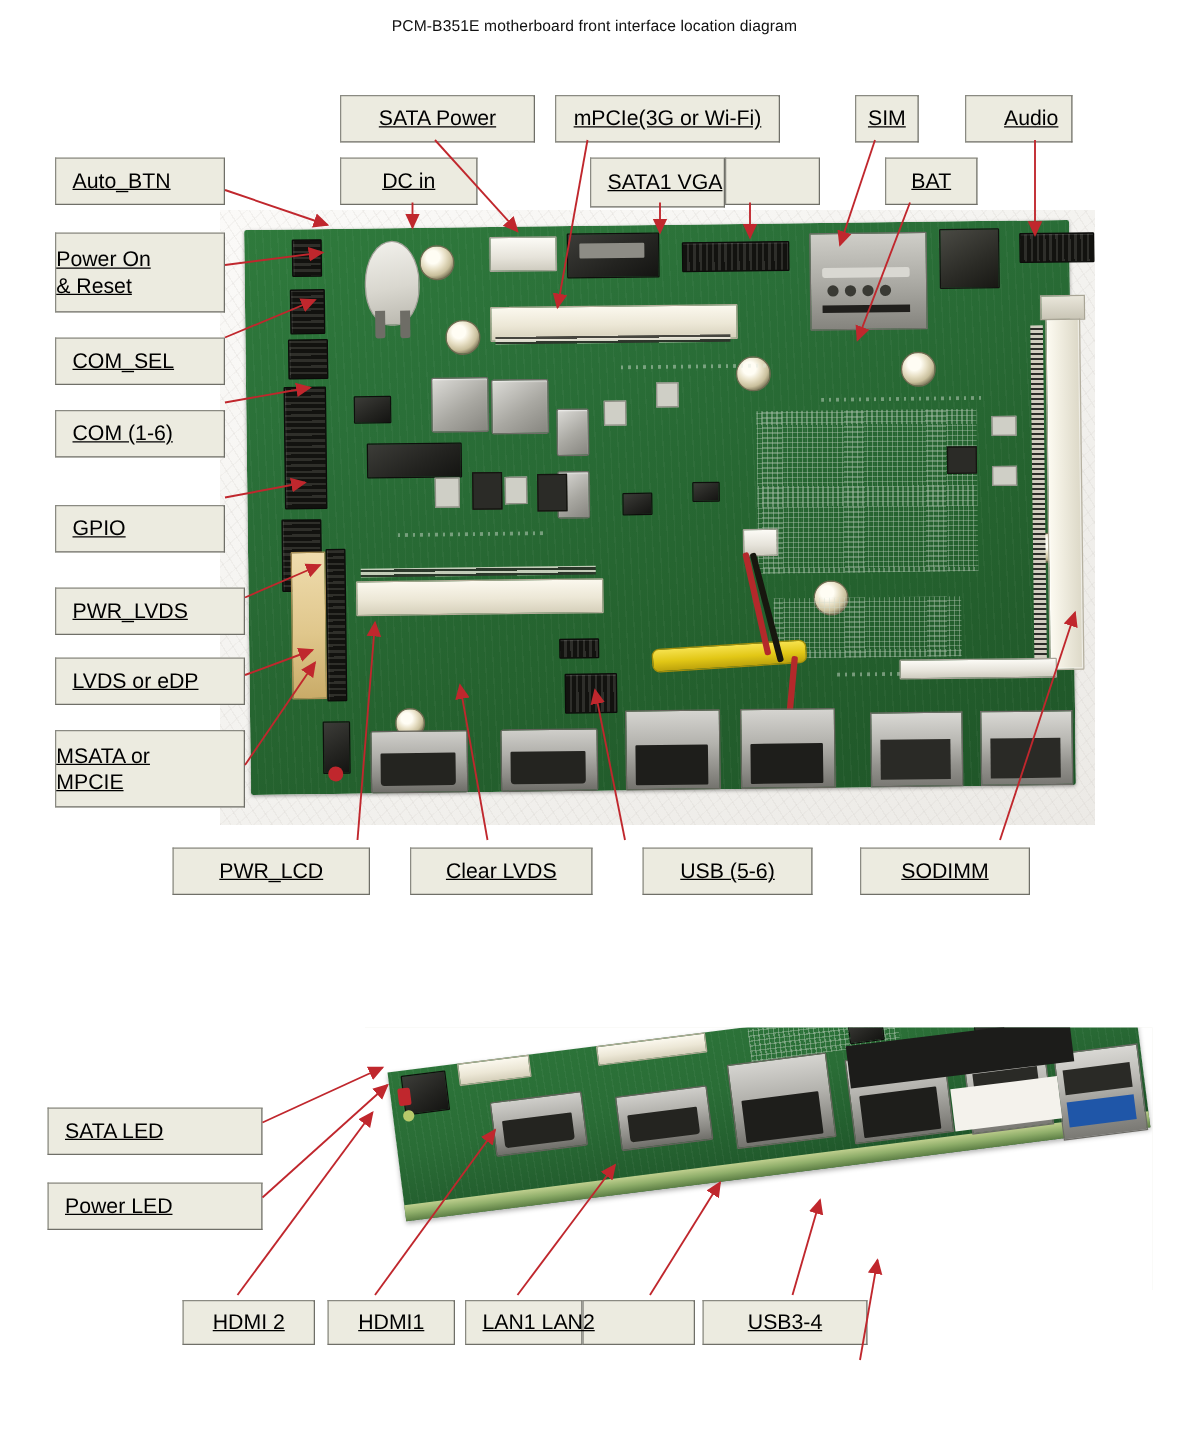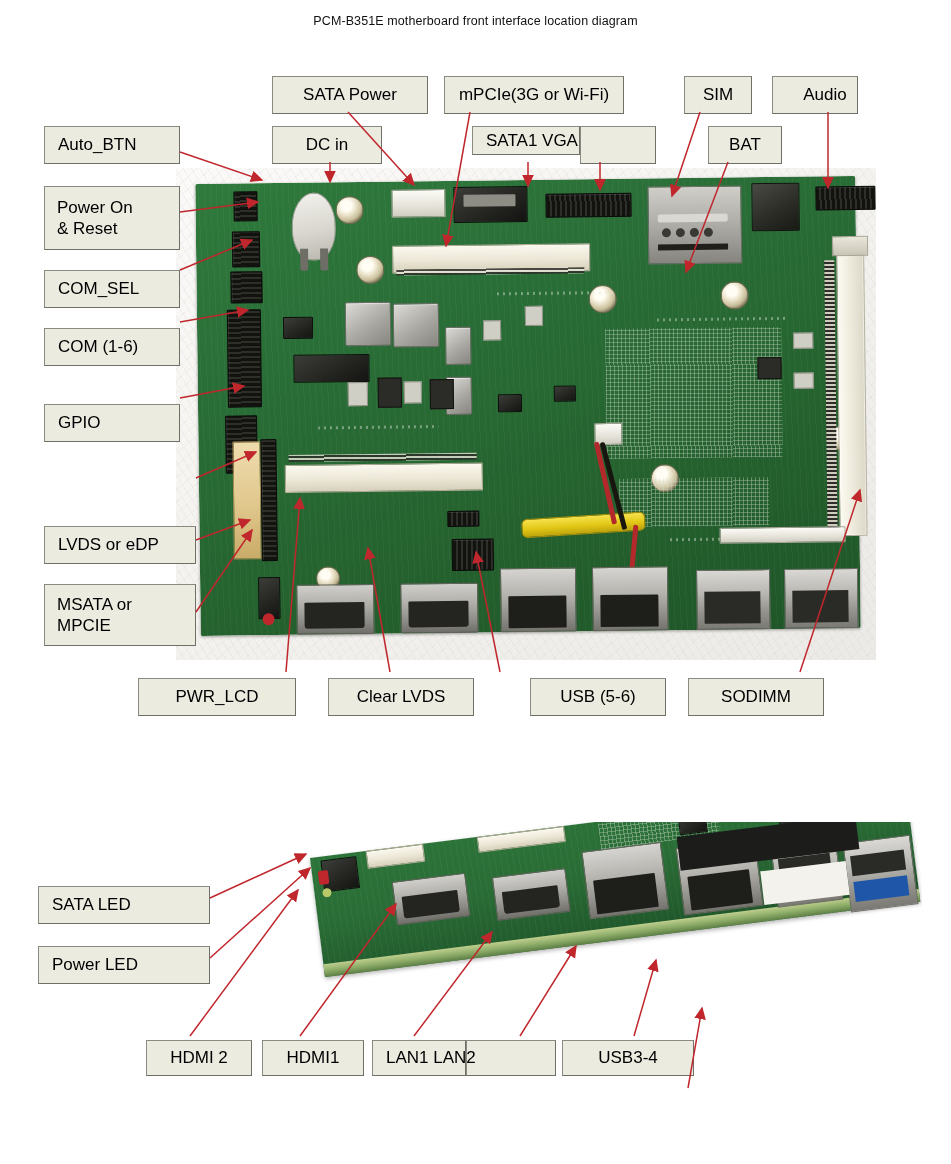--- a/index.html
+++ b/index.html
@@ -33,23 +33,24 @@
     border-bottom-color:#6f6f68;
     display:flex;
     align-items:center;
     justify-content:center;
     font-size:17px;
     line-height:1.25;
     color:#000;
     text-align:center;
     white-space:nowrap;
     z-index:40;
+    text-decoration:underline;
   }
   .lbl.two-line{flex-direction:column;justify-content:center;}
-  .lbl.two-line span{display:block;width:100%;text-align:left;padding-left:12px;box-sizing:border-box;}
+  .lbl.two-line span{display:block;width:100%;text-align:left;box-sizing:border-box;}
   .lbl.left{justify-content:flex-start;padding-left:13px;}
   .lbl.ovf{justify-content:flex-start;padding-left:13px;overflow:visible;}
 
   
   svg.leaders{position:absolute;left:0;top:0;width:951px;height:1164px;pointer-events:none;z-index:45;}
 
   
   .photo{position:absolute;overflow:hidden;background:#f2f1ee;z-index:10;}
   #photo1{left:176px;top:168px;width:700px;height:492px;}
   
@@ -409,48 +410,49 @@
     <span>Power On</span>
     <span>&amp; Reset</span>
   </div>
 
   <div class="lbl left" style="left:44px;top:270px;width:136px;height:38px;">COM_SEL</div>
 
   <div class="lbl left" style="left:44px;top:328px;width:136px;height:38px;">COM (1-6)</div>
 
   <div class="lbl left" style="left:44px;top:404px;width:136px;height:38px;">GPIO</div>
 
+  <div class="lbl left" style="left:44px;top:470px;width:152px;height:38px;">PWR_LVDS</div>
 
   <div class="lbl left" style="left:44px;top:526px;width:152px;height:38px;">LVDS or eDP</div>
 
   <div class="lbl two-line" style="left:44px;top:584px;width:152px;height:62px;">
     <span>MSATA or</span>
     <span>MPCIE</span>
   </div>
 
   <div class="lbl" style="left:272px;top:76px;width:156px;height:38px;">SATA Power</div>
 
   <div class="lbl" style="left:272px;top:126px;width:110px;height:38px;">DC in</div>
 
   <div class="lbl" style="left:444px;top:76px;width:180px;height:38px;">mPCIe(3G or Wi-Fi)</div>
 
-  <div class="lbl ovf" style="left:472px;top:126px;width:108px;height:29px;z-index:42;">SATA1 VGA</div>
+  <div class="lbl ovf" style="left:472px;top:126px;width:108px;height:40px;z-index:42;">SATA1 VGA</div>
   <div class="lbl" style="left:580px;top:126px;width:76px;height:38px;z-index:41;"></div>
 
-  <div class="lbl" style="left:684px;top:76px;width:68px;height:38px;">SIM</div>
+  <div class="lbl" style="left:684px;top:76px;width:51px;height:38px;">SIM</div>
 
   <div class="lbl" style="left:708px;top:126px;width:74px;height:38px;">BAT</div>
 
   <div class="lbl" style="left:772px;top:76px;width:86px;height:38px;padding-left:20px;">Audio</div>
 
   <div class="lbl" style="left:138px;top:678px;width:158px;height:38px;">PWR_LCD</div>
 
   <div class="lbl" style="left:328px;top:678px;width:146px;height:38px;">Clear LVDS</div>
 
-  <div class="lbl" style="left:530px;top:678px;width:136px;height:38px;">USB (5-6)</div>
+  <div class="lbl" style="left:514px;top:678px;width:136px;height:38px;">USB (5-6)</div>
 
   <div class="lbl" style="left:688px;top:678px;width:136px;height:38px;">SODIMM</div>
 
   <div class="lbl left" style="left:38px;top:886px;width:172px;height:38px;">SATA LED</div>
 
   <div class="lbl left" style="left:38px;top:946px;width:172px;height:38px;">Power LED</div>
 
   <div class="lbl" style="left:146px;top:1040px;width:106px;height:36px;">HDMI 2</div>
 
   <div class="lbl" style="left:262px;top:1040px;width:102px;height:36px;">HDMI1</div>

